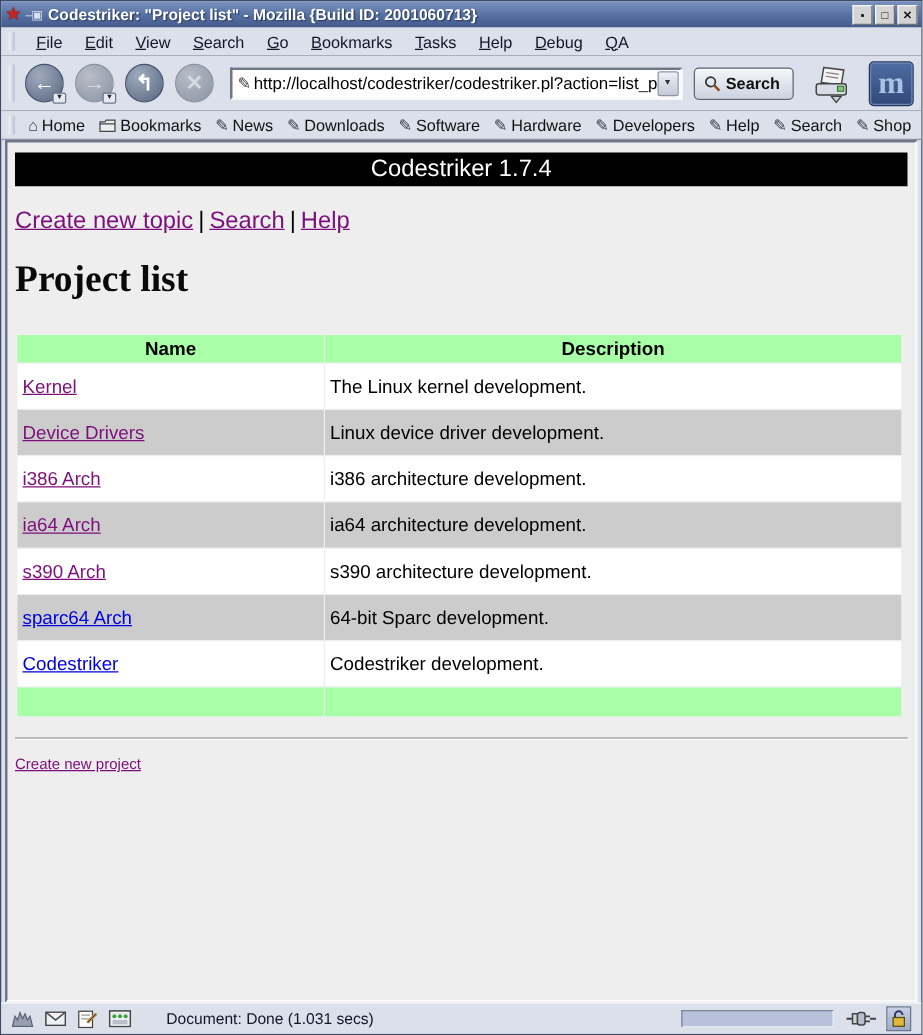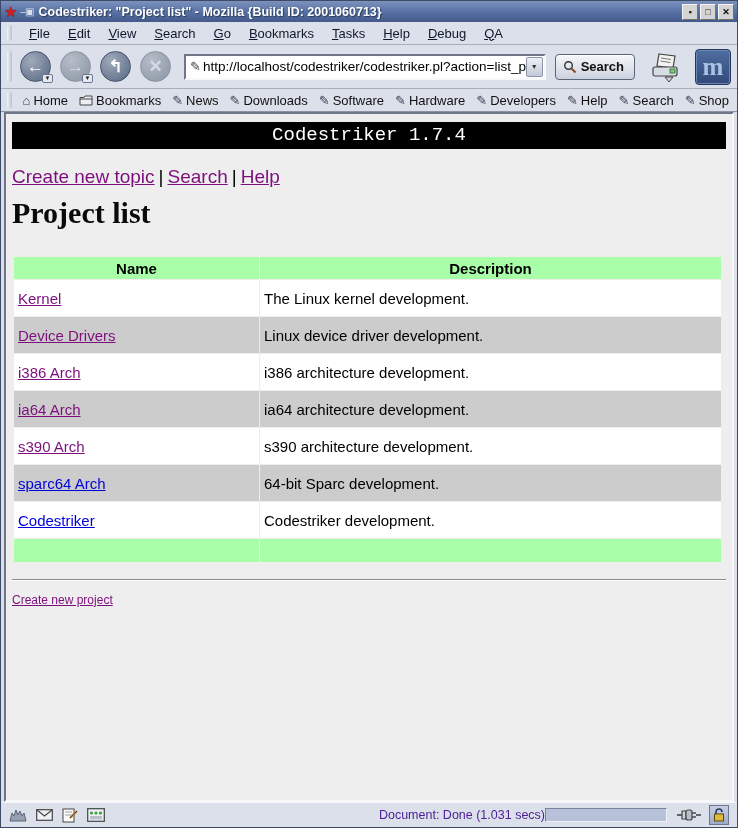--- a/index.html
+++ b/index.html
@@ -77,46 +77,46 @@
   .pers-item { display:flex; align-items:center; gap:3px; padding:0 8px 0 3px; white-space:nowrap; }
   .pers-icon { font-size:13px; color:#3a4254; }
   .folder-svg { width:14px; height:11px; }
 
   
   .content { flex:1 1 auto; overflow:hidden; margin:0 3px;
              background:var(--c-page,#eeeeee);
              border:2px solid; border-color:#6e7688 #f8f8f8 #f8f8f8 #6e7688;
              padding:6px 5px 0 5px; }
   .banner { background:#000; color:#fff; height:27px; line-height:27px;
-            text-align:center; font-size:19px; margin:2px 1px 0 1px;font-family:Liberation Mono, monospace; }
+            text-align:center; font-size:19px; margin:2px 1px 0 1px; }
   .toplinks { margin:17px 1px 0 1px; font-size:19px; color:#000; }
   a.vlink { color:var(--c-visited,#7d0f7d); text-decoration:underline; cursor:pointer; }
   a.nlink { color:var(--c-newlink,#0000dd); text-decoration:underline; cursor:pointer; }
   .sep { color:#000; padding:0 4px; }
-  h1.pagetitle { margin:8px 0 0 1px; font-family:"Liberation Serif",serif;
+  h1.pagetitle { margin:19px 0 0 1px; font-family:"Liberation Serif",serif;
                  font-size:30px; font-weight:bold; color:#0a0a0a; }
 
   table.projects { margin:26px 1px 0 2px; width:709px;
                    border-collapse:separate; border-spacing:1px; font-size:15px; }
   table.projects th { background:var(--c-green,#a8ffa8); font-weight:bold;
                       height:22px; text-align:center; }
   table.projects td { height:36px; padding-left:4px; vertical-align:middle; }
   col.c-name { width:245px; }
   tr.row-w td { background:#ffffff; }
   tr.row-g td { background:var(--c-rowgray,#cccccc); }
   tr.row-green td { background:var(--c-green,#a8ffa8); height:23px; }
 
   hr.rule { margin:16px 1px 0 1px; border:none; height:2px;
             border-top:1px solid #8a8a8a; border-bottom:1px solid #ffffff; }
   .bottomlink { margin:12px 1px 0 1px; font-size:12px; }
 
   
   .statusbar { height:25px; flex:0 0 25px; display:flex; align-items:center;
                background:var(--c-chrome,#dce0ea); border-top:1px solid #f4f6fa;
-               padding:0 8px; font-size:12.5px; color:#4c1d95;text-align:right; }
+               padding:0 8px; font-size:12.5px; color:#0f172a; }
   .sb-icons { display:flex; align-items:center; gap:9px; padding-right:14px; }
   .sb-text { flex:1; padding-left:14px; white-space:nowrap; }
   .progress { width:122px; height:14px; background:var(--c-progress,#b7c1da);
               border:1px solid; border-color:#79829a #eef1f6 #eef1f6 #79829a; margin-right:10px; }
   .plug { margin-right:8px; display:flex; align-items:center; }
   .lockbtn { width:20px; height:20px; display:flex; align-items:center; justify-content:center;
              background:linear-gradient(#c7d0e2,#9fabc6); border:1px solid #6a7690; }
 </style>
 </head>
 <body>

